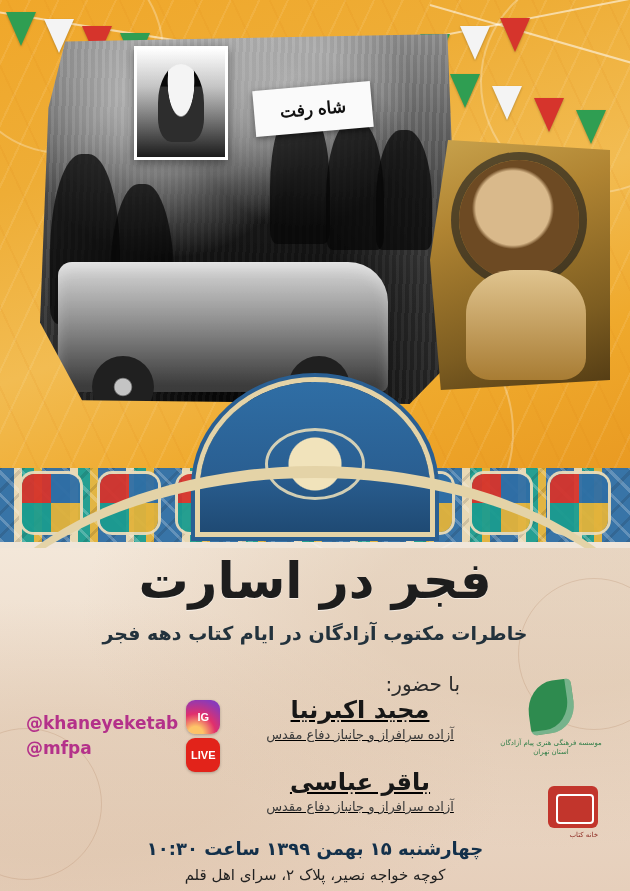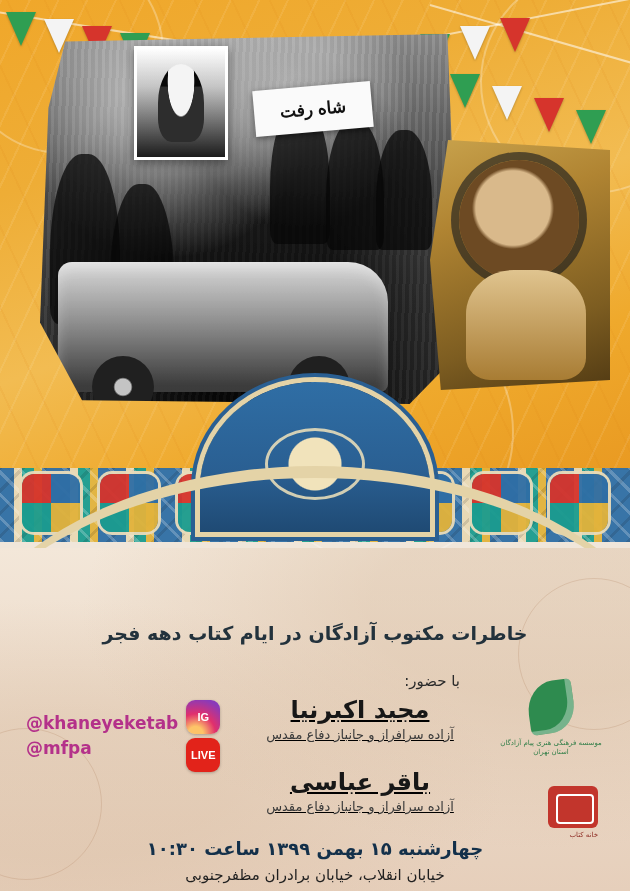--- a/index.html
+++ b/index.html
@@ -279,21 +279,21 @@
     font-size: 19px;
     font-weight: bold;
     color: #23323c;
   }
 
   .presence-label {
     position: absolute;
     right: 170px;
     top: 672px;
     font-family: "DejaVu Sans", sans-serif;
-    font-size: 15px;
+    font-size: 20px;
     color: #2b2b2b;
   }
   .speaker {
     position: absolute;
     right: 120px;
     text-align: center;
     width: 300px;
     text-decoration: underline;
   }
   .speaker .name {
@@ -498,37 +498,37 @@
     <div class="corner-medallion" style="right:178px;"></div>
     <div class="arch-dome"></div>
     <div class="arch-curve"></div>
   </div>
 
   <div class="lower">
     <div class="side-arab" style="right:-40px; top:30px;"></div>
     <div class="side-arab" style="left:-50px; top:180px;"></div>
   </div>
 
+  <div class="title-main">فجر در اسارت</div>
   <div class="title-sub">خاطرات مکتوب آزادگان در ایام کتاب دهه فجر</div>
 
   <div class="presence-label">با حضور:</div>
 
   <div class="speaker" id="speaker-1">
     <div class="name">مجید اکبرنیا</div>
     <div class="role">آزاده سرافراز و جانباز دفاع مقدس</div>
   </div>
 
   <div class="speaker" id="speaker-2">
     <div class="name">باقر عباسی</div>
     <div class="role">آزاده سرافراز و جانباز دفاع مقدس</div>
   </div>
 
   <div class="date-line">چهارشنبه ۱۵ بهمن ۱۳۹۹ ساعت ۱۰:۳۰</div>
   <div class="address">
-    <span class="l1">خیابان انقلاب، خیابان برادران مظفرجنوبی</span>
     <span class="l2">کوچه خواجه نصیر، پلاک ۲، سرای اهل قلم</span>
   </div>
 
   <div class="social">
     <div class="social-icons">
       <div class="ic insta">IG</div>
       <div class="ic aparat">LIVE</div>
     </div>
     <div class="handles">
       <div>@khaneyeketab</div>

